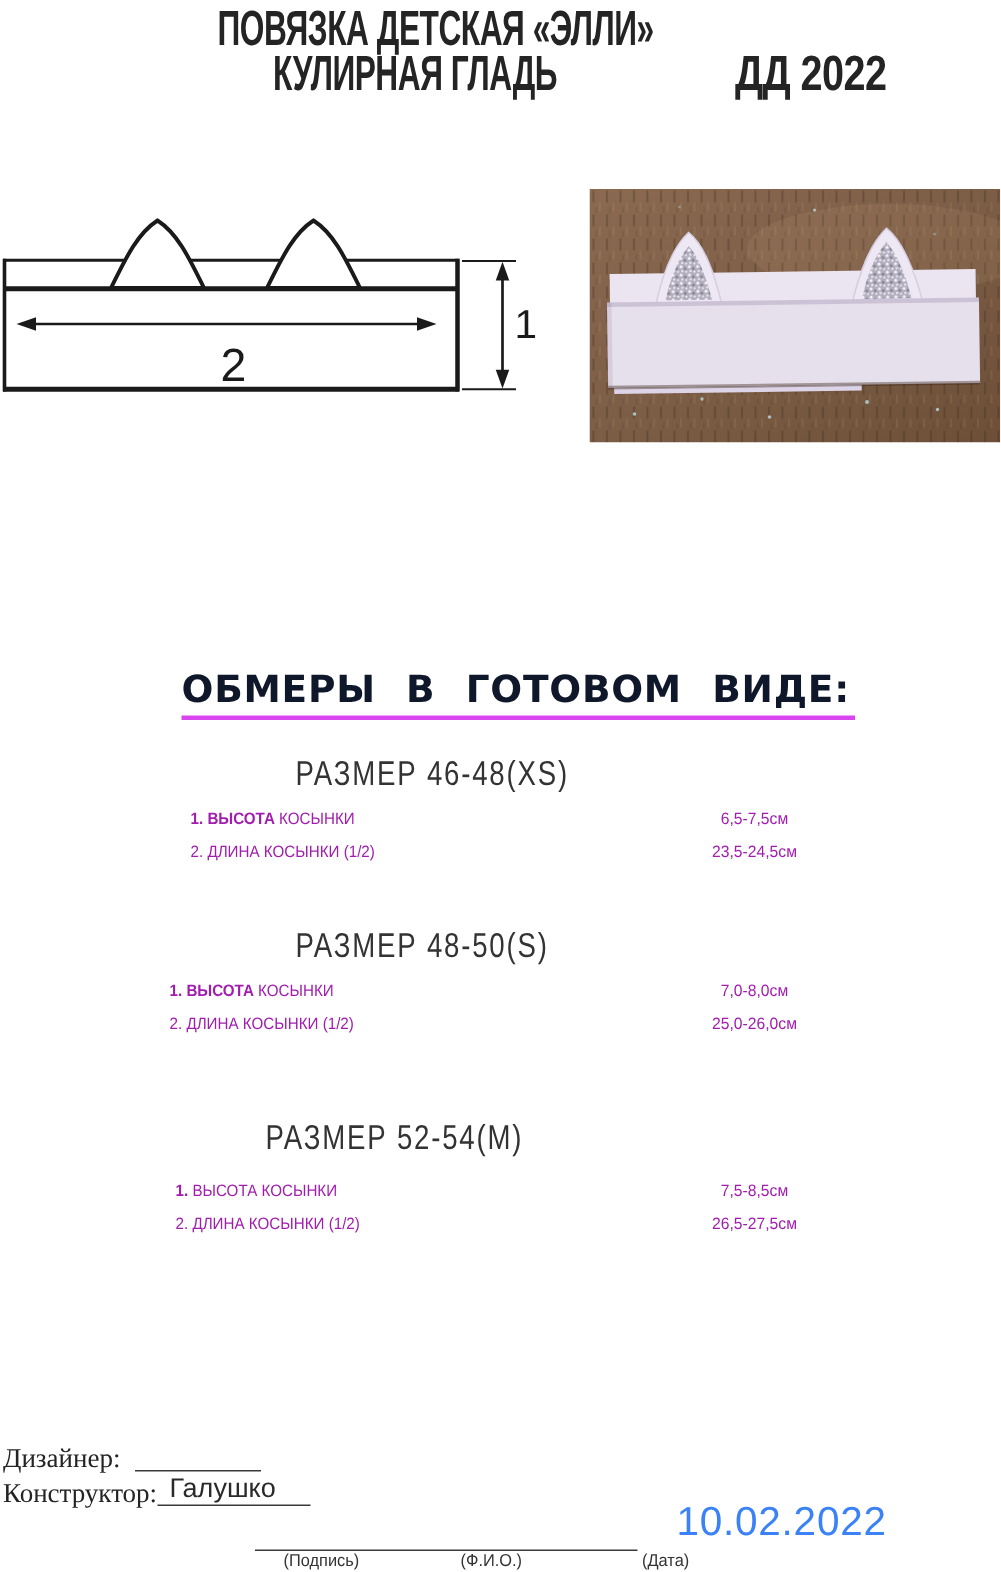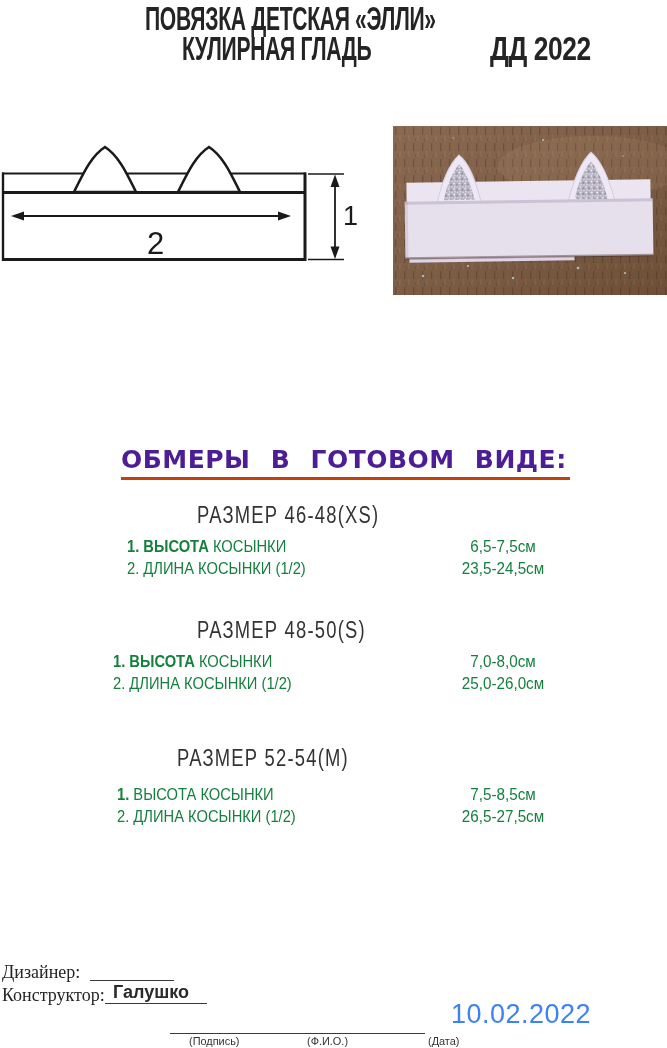--- a/index.html
+++ b/index.html
@@ -17,43 +17,43 @@
   .t1{left:145px;top:2px;}
   .t2{left:182px;top:32px;}
   .t3{left:490px;top:32px;transform:scaleX(0.80);}
   
   .drawing{left:0;top:140px;}
   .photo{left:393px;top:126px;}
   
   .obmery{
     left:121px;top:446px;font-family:"DejaVu Sans",sans-serif;font-weight:bold;
     font-size:25px;line-height:1.15;letter-spacing:0.5px;word-spacing:11px;
-    color:#4c1d95;border-bottom:3px solid #c2410c;padding:0 3px 2px 0;white-space:nowrap;
+    color:#0f172a;border-bottom:3px solid #d946ef;padding:0 3px 2px 0;white-space:nowrap;
   }
   .size-h{
     font-size:23px;line-height:1;letter-spacing:1.5px;white-space:nowrap;color:#333;
     transform:scaleX(0.80);transform-origin:0 0;
   }
   .size-xs{left:197px;top:504px;}
   .size-s {left:197px;top:619px;}
   .size-m {left:177px;top:747px;}
-  .mrow{position:absolute;left:0;width:667px;height:18px;font-size:16px;line-height:17px;color:#15803d;white-space:nowrap;}
+  .mrow{position:absolute;left:0;width:667px;height:18px;font-size:11px;line-height:17px;color:#a21caf;white-space:nowrap;}
   .mrow .lbl{position:absolute;transform:scaleX(0.92);transform-origin:0 0;}
   .mrow .lbl b{font-weight:bold;}
   .mrow .val{position:absolute;left:437px;width:132px;text-align:center;transform:scaleX(0.95);}
   .r-xs1{top:538px;} .r-xs2{top:560px;}
   .r-s1 {top:653px;} .r-s2 {top:675px;}
   .r-m1 {top:786px;} .r-m2 {top:808px;}
   .lx{left:127px;} .ls{left:113px;} .lm{left:117px;}
   
   .f-label{font-size:18px;line-height:1;color:#242424;white-space:nowrap;font-family:Liberation Serif, serif;}
   .f-designer{left:2px;top:963px;}
   .f-constructor{left:2px;top:986px;}
   .f-approved{left:2px;top:1014px;}
-  .f-value{left:113px;top:983px;font-size:18px;line-height:1;color:#2a2a2a;font-weight:bold;}
+  .f-value{left:113px;top:983px;font-size:18px;line-height:1;color:#2a2a2a;}
   .sig-line{border-bottom:1.4px solid #3a3a3a;height:0;}
   .u1{left:90px;top:980px;width:84px;}
   .u2{left:105px;top:1003px;width:102px;}
   .u3{left:170px;top:1033px;width:255px;}
   .cap{font-size:11.5px;line-height:1;color:#333;white-space:nowrap;transform:scaleX(0.95);transform-origin:0 0;}
   .c1{left:189px;top:1036px;} .c2{left:307px;top:1036px;} .c3{left:428px;top:1036px;}
   .f-date{left:451px;top:1001px;font-size:27px;line-height:1;color:#3b82f6;letter-spacing:0.5px;}
 </style>
 </head>
 <body>

